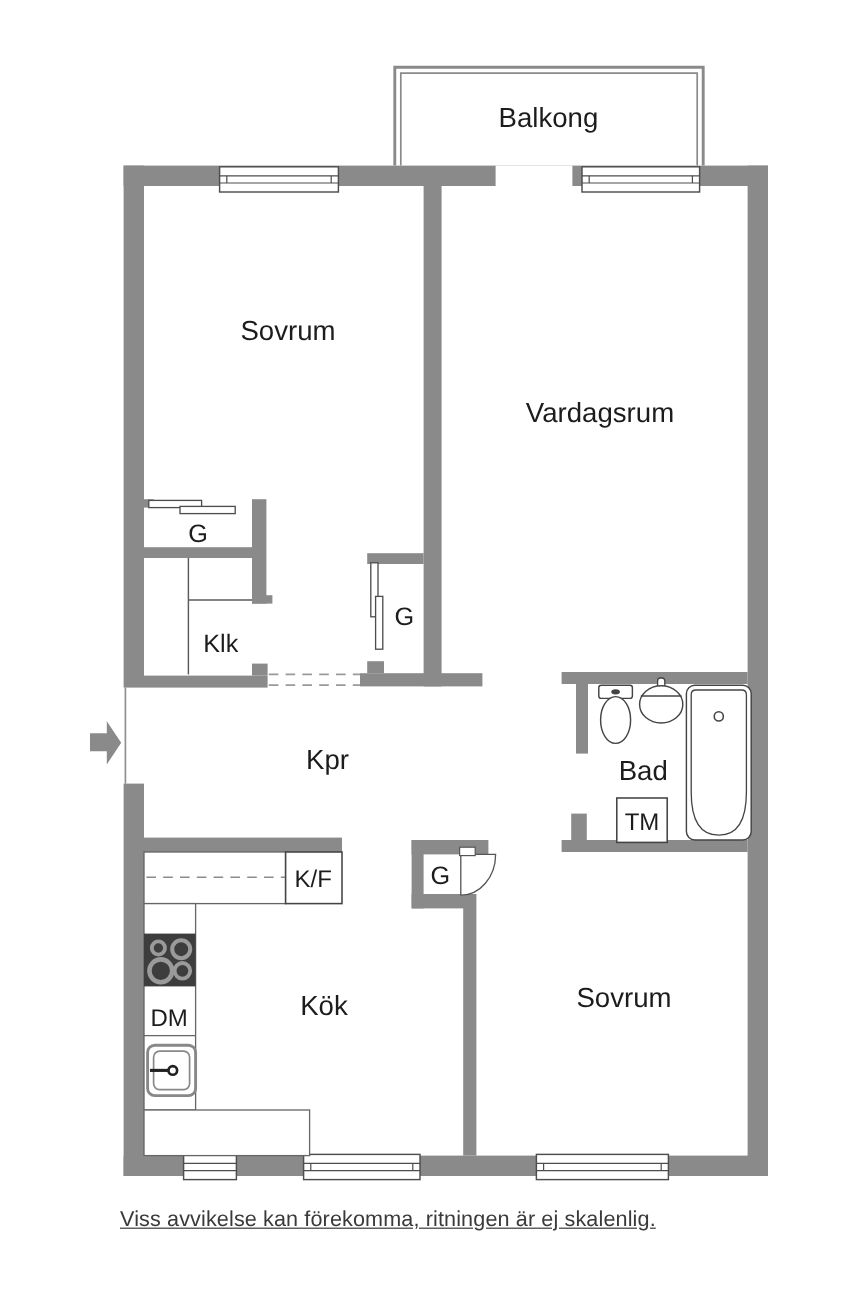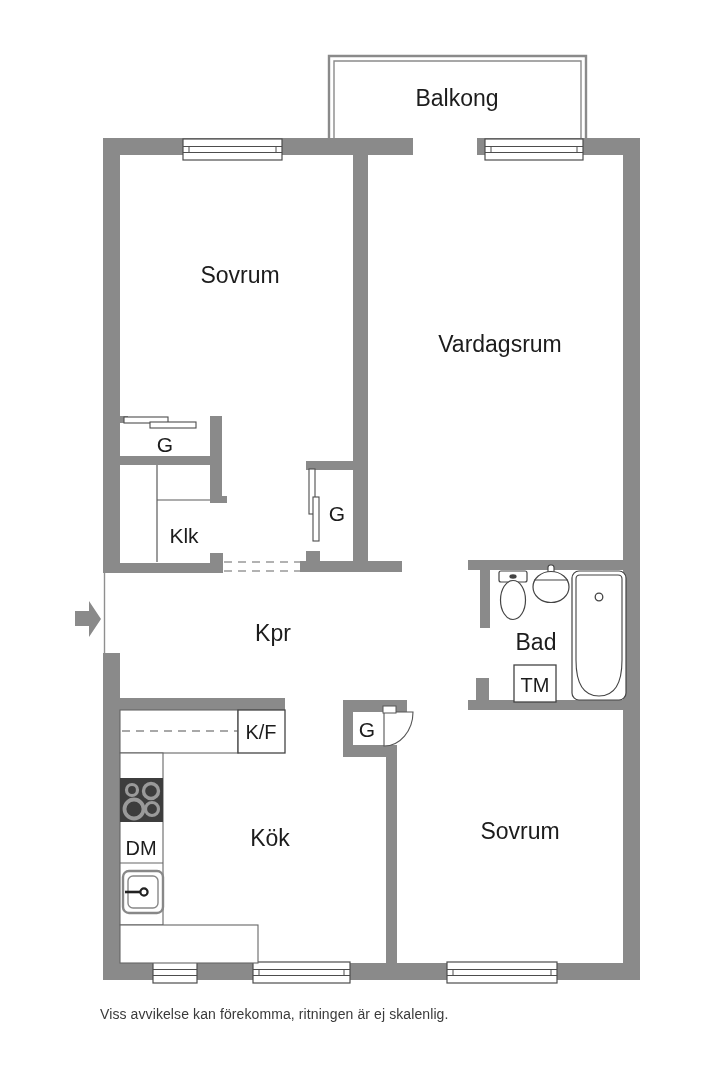--- a/index.html
+++ b/index.html
@@ -2,21 +2,21 @@
 <html><head>
 <meta charset="utf-8">
 <style>
   html,body{margin:0;padding:0;background:#ffffff;}
   body{width:720px;height:1080px;position:relative;font-family:"Liberation Sans",sans-serif;}
   #plan{position:absolute;left:0;top:0;}
   .room-label{font-family:"Liberation Sans",sans-serif;fill:#1c1c1c;}
   .lbl-23{font-size:23px;}
   .lbl-21{font-size:21px;}
   .lbl-20{font-size:20px;}
-  #disclaimer{position:absolute;left:100px;top:1006px;font-size:14px;color:#3a3a3a;letter-spacing:.1px;}
+  #disclaimer{position:absolute;left:100px;top:1006px;font-size:18px;color:#3a3a3a;letter-spacing:.1px;text-decoration:underline;}
 </style>
 </head>
 <body>
 
 <svg id="plan" width="720" height="1080" viewBox="0 0 720 1080">
 
   <g fill="#8a8a8a" stroke="none">
 
     <rect x="103" y="138" width="537" height="17"></rect>
     <rect x="103" y="138" width="17" height="435"></rect>

